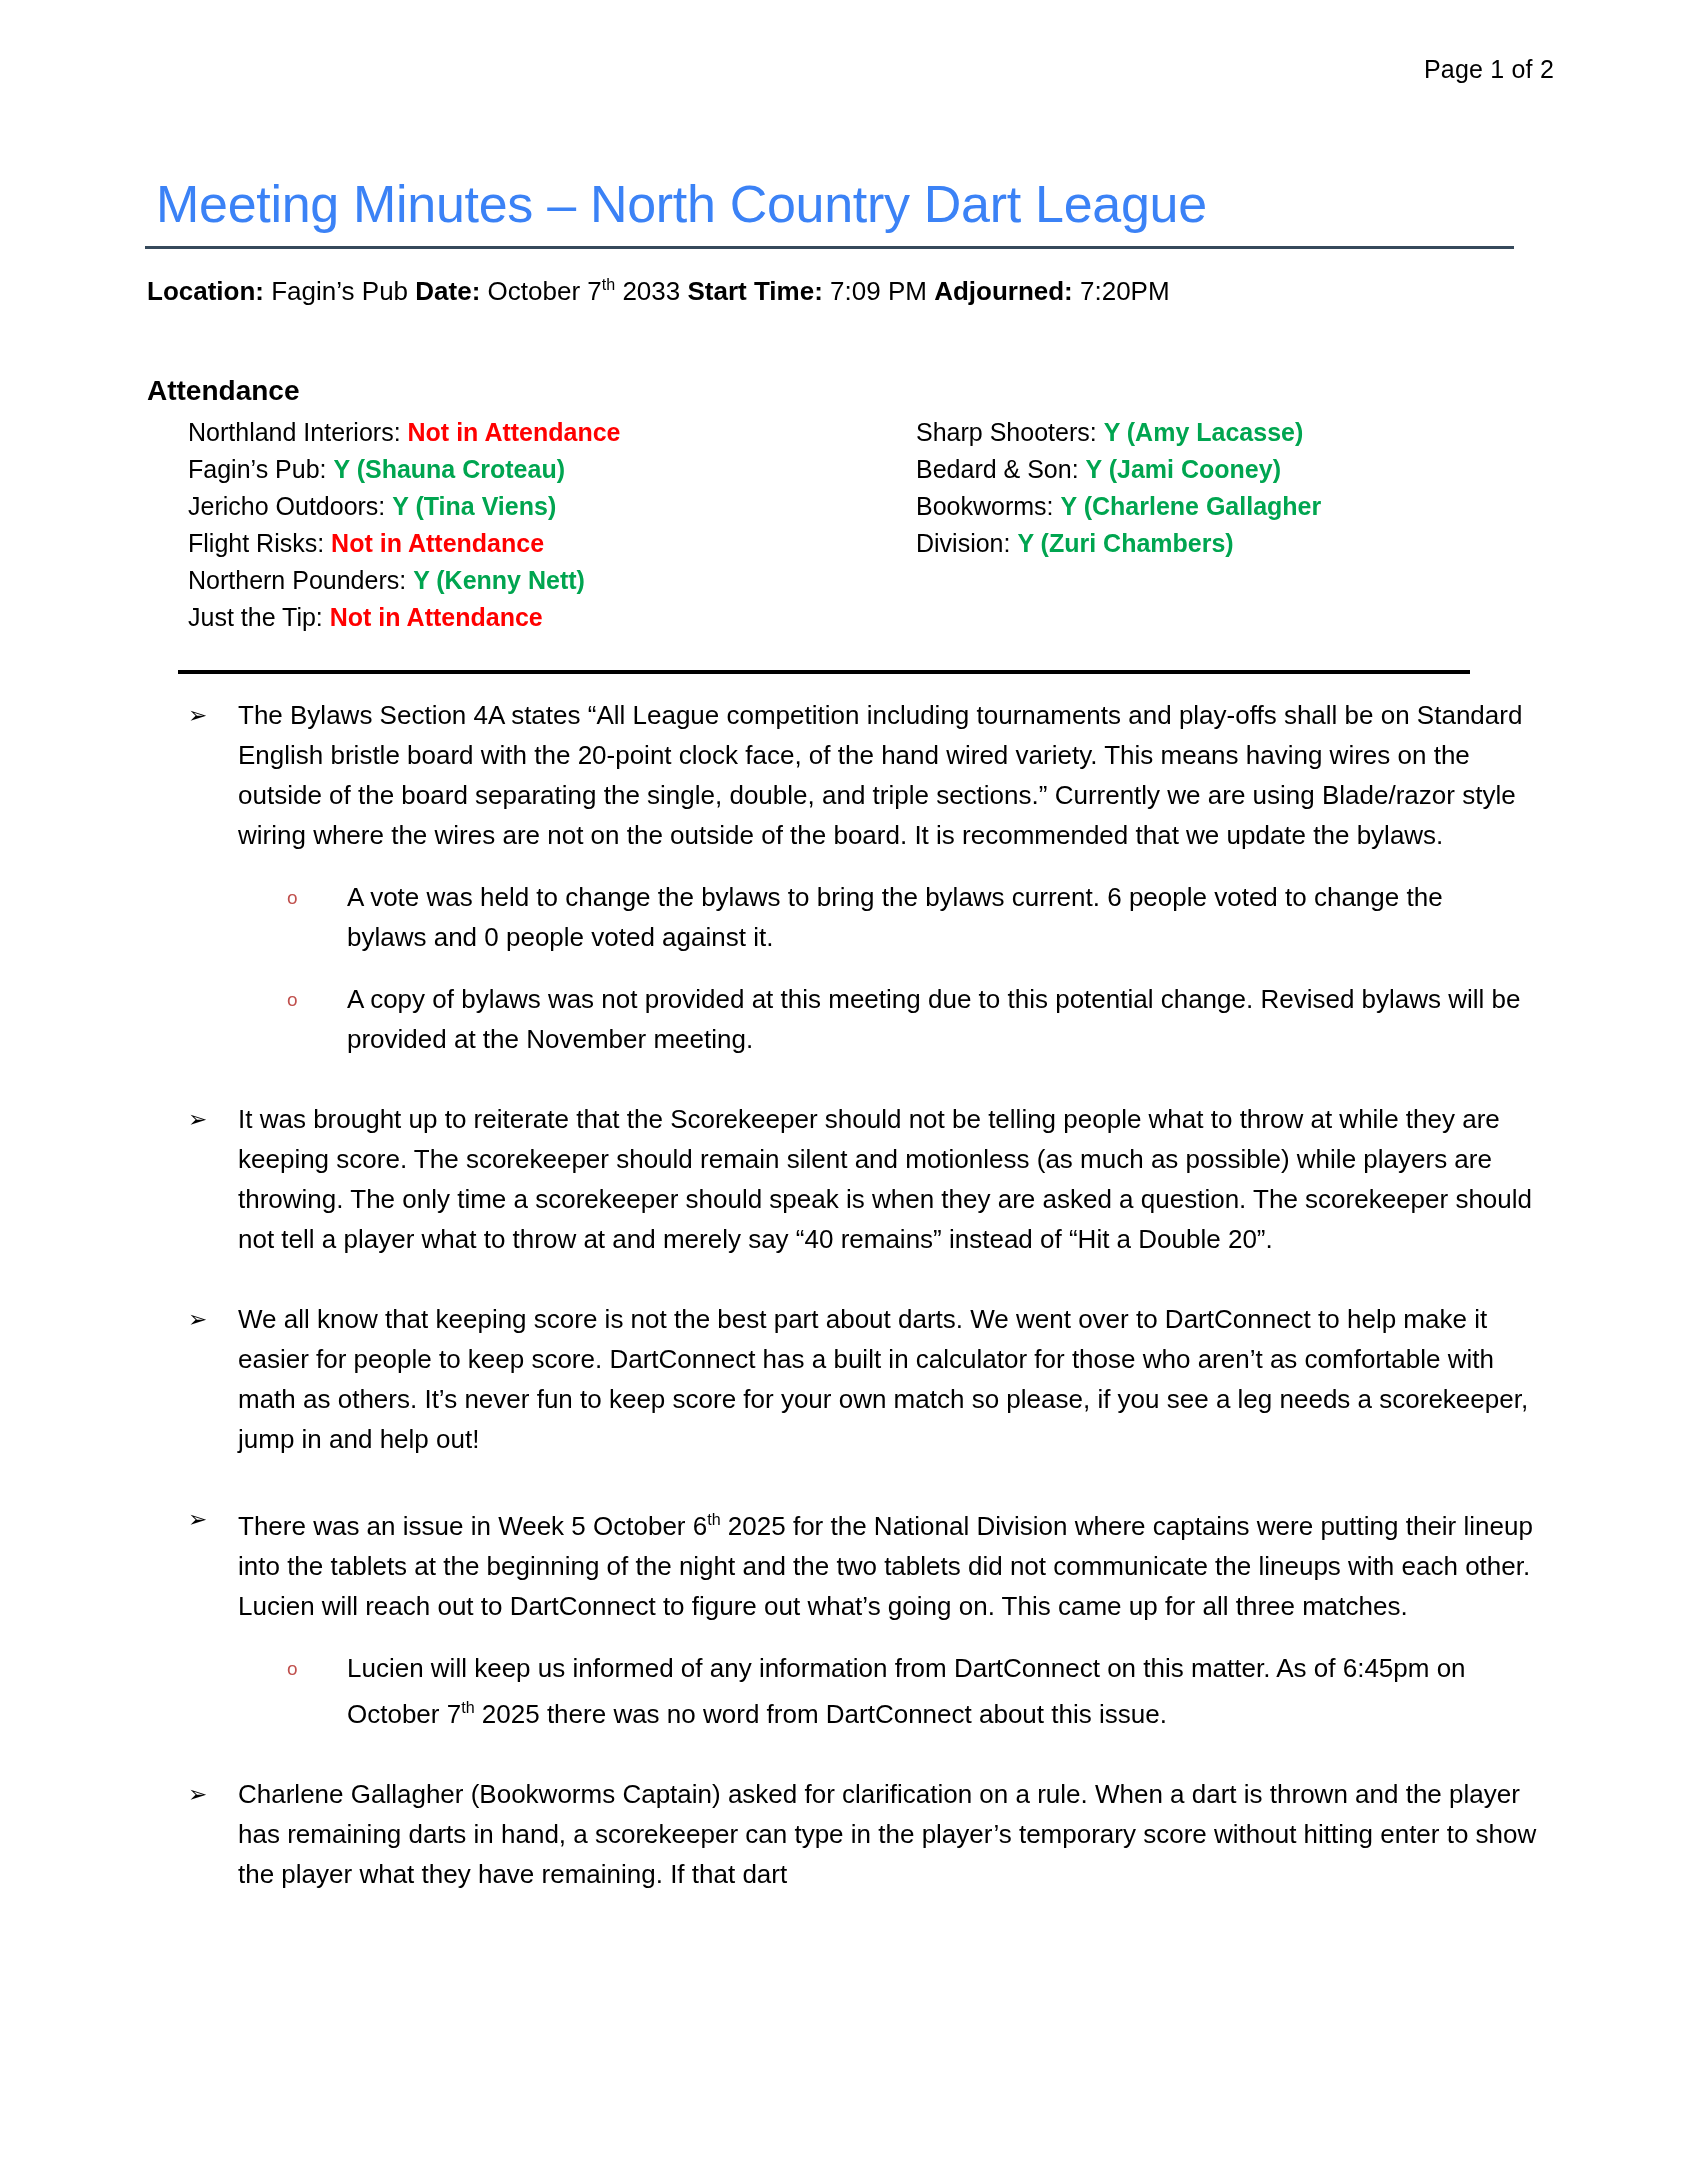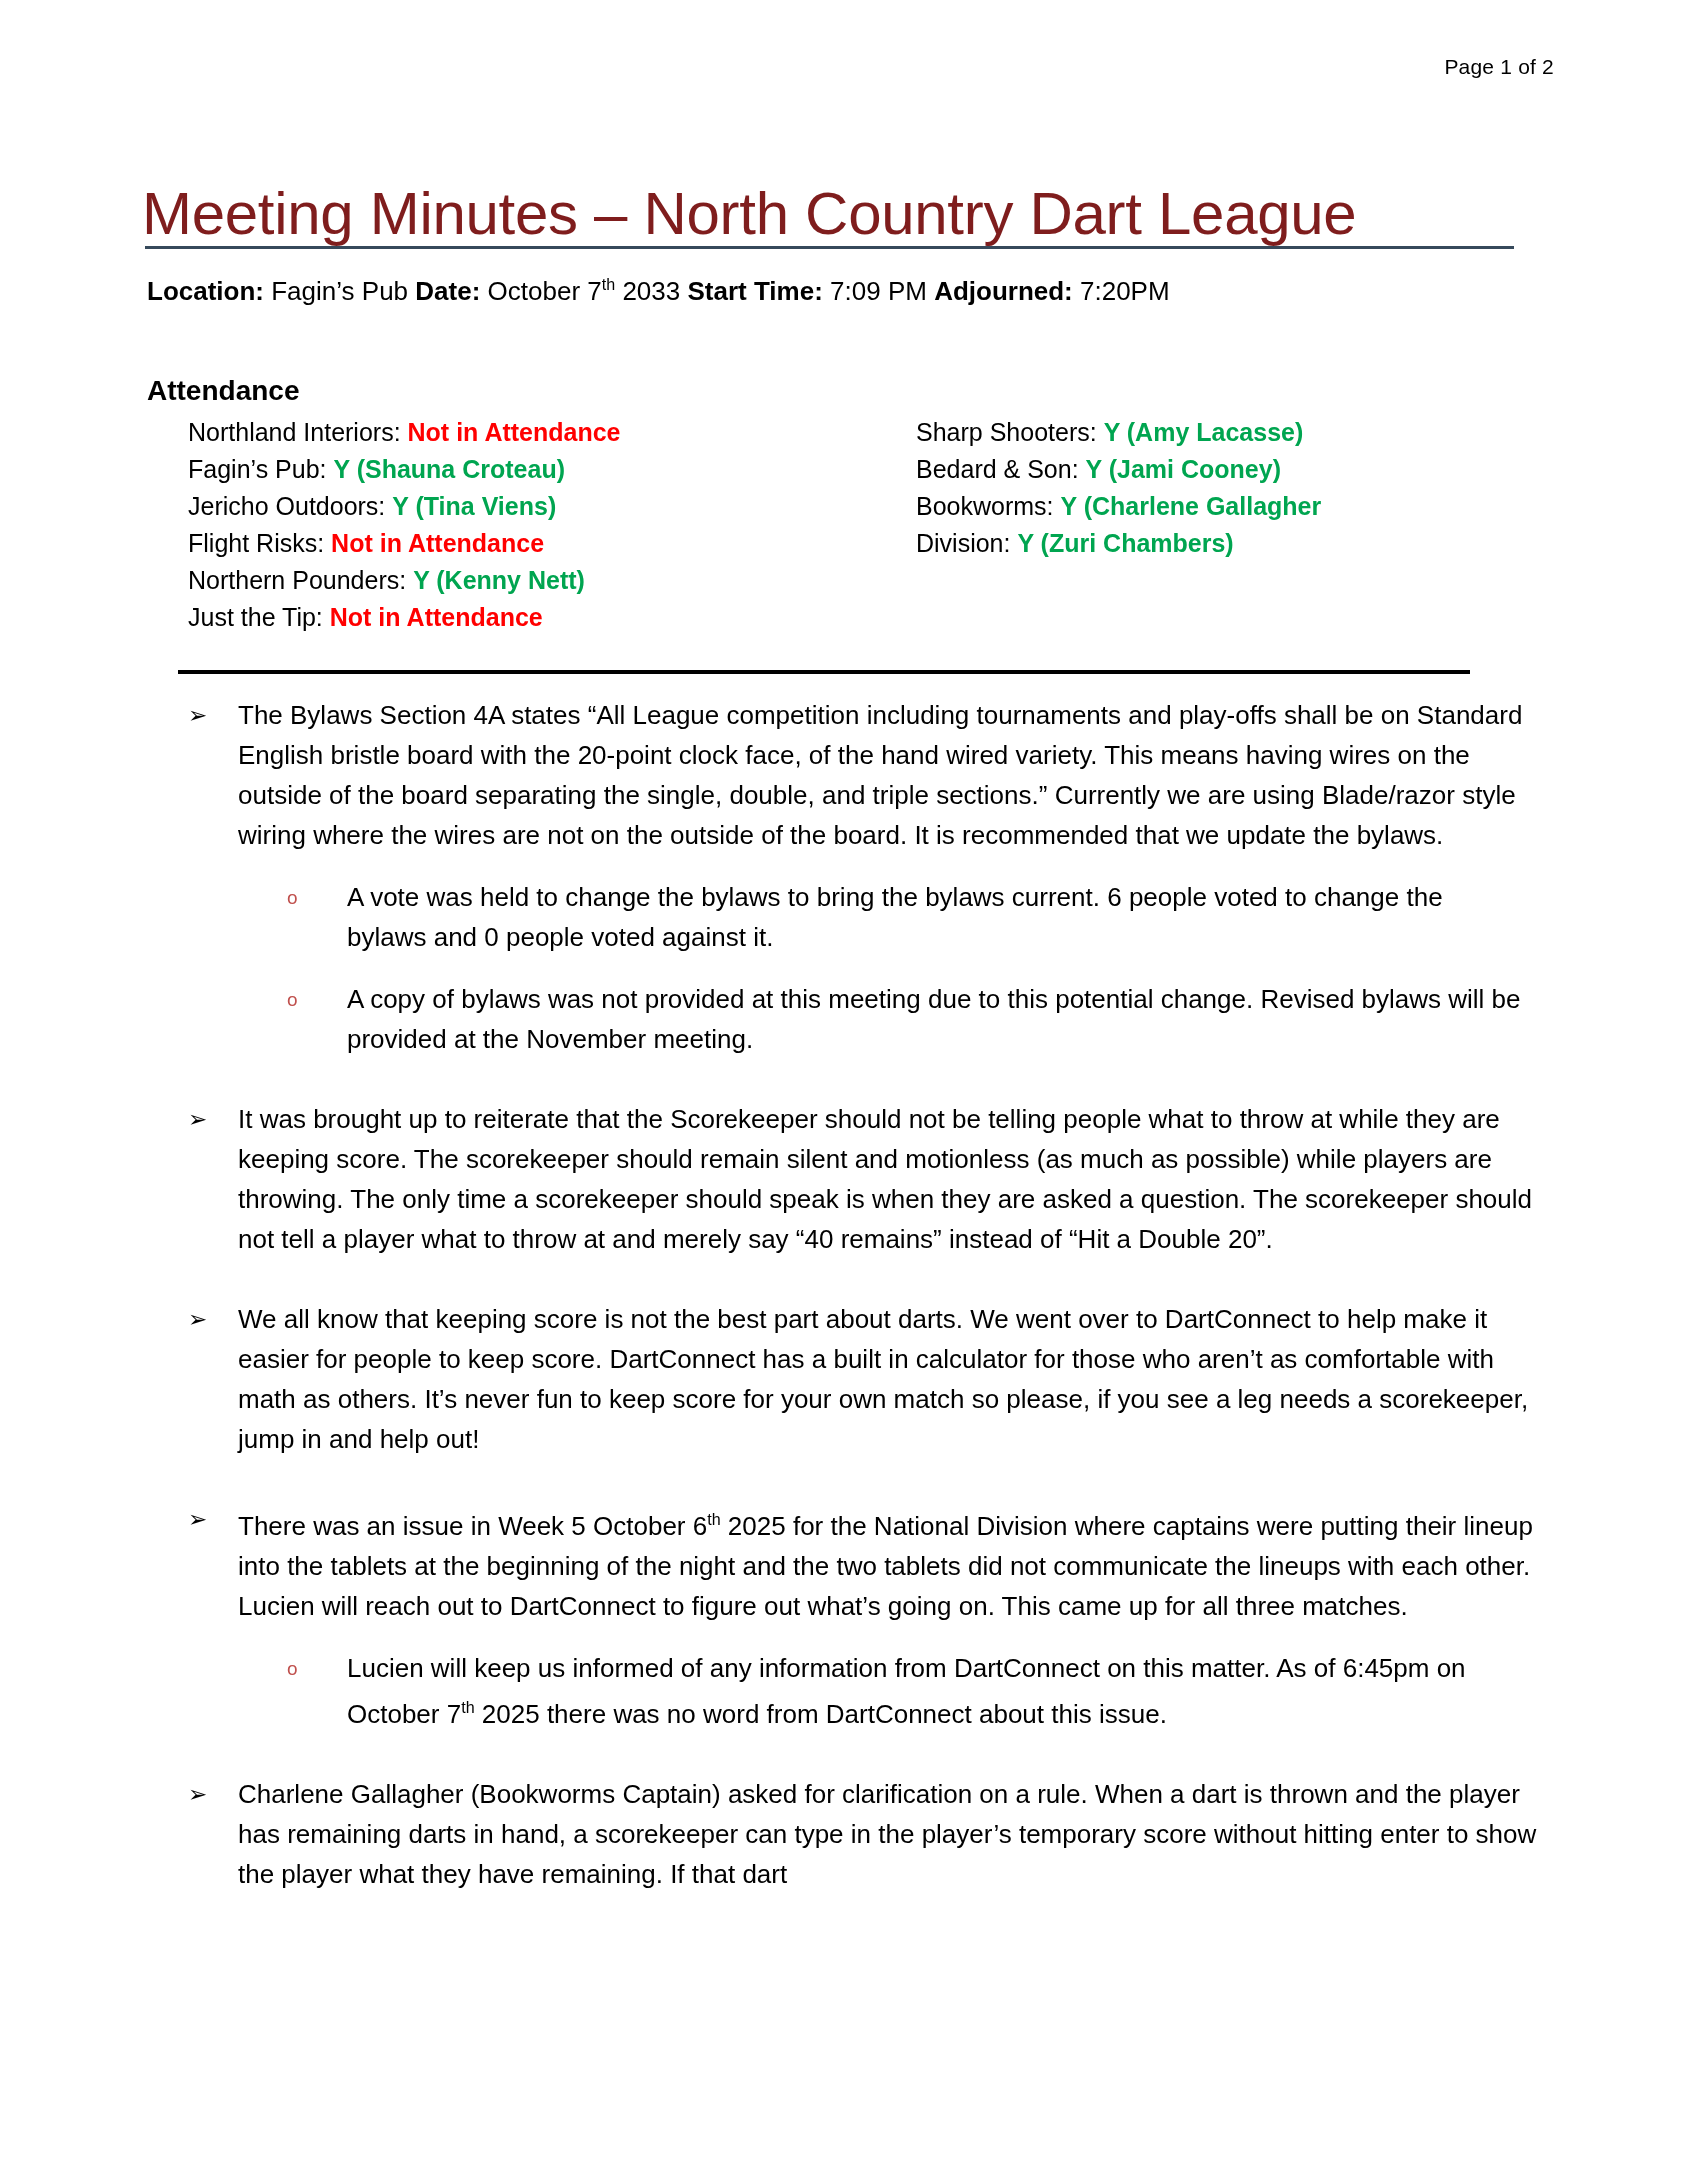--- a/index.html
+++ b/index.html
@@ -18,32 +18,32 @@
     background: #ffffff;
     box-sizing: border-box;
     overflow: hidden;
   }
 
   
   .page-number {
     position: absolute;
     top: 55px;
     right: 129px;
-    font-size: 21px;
+    font-size: 25px;
     letter-spacing: 0.2px;
     color: #000;
   }
 
   .doc-title {
     position: absolute;
-    left: 142px;
+    left: 156px;
     top: 139px;
-    font-size: 60px;
+    font-size: 52px;
     font-weight: normal;
-    color: #7f1d1d;
+    color: #3b82f6;
     letter-spacing: -0.3px;
     white-space: nowrap;
   }
 
   .title-rule {
     position: absolute;
     left: 145px;
     top: 246px;
     width: 1369px;
     height: 3px;

